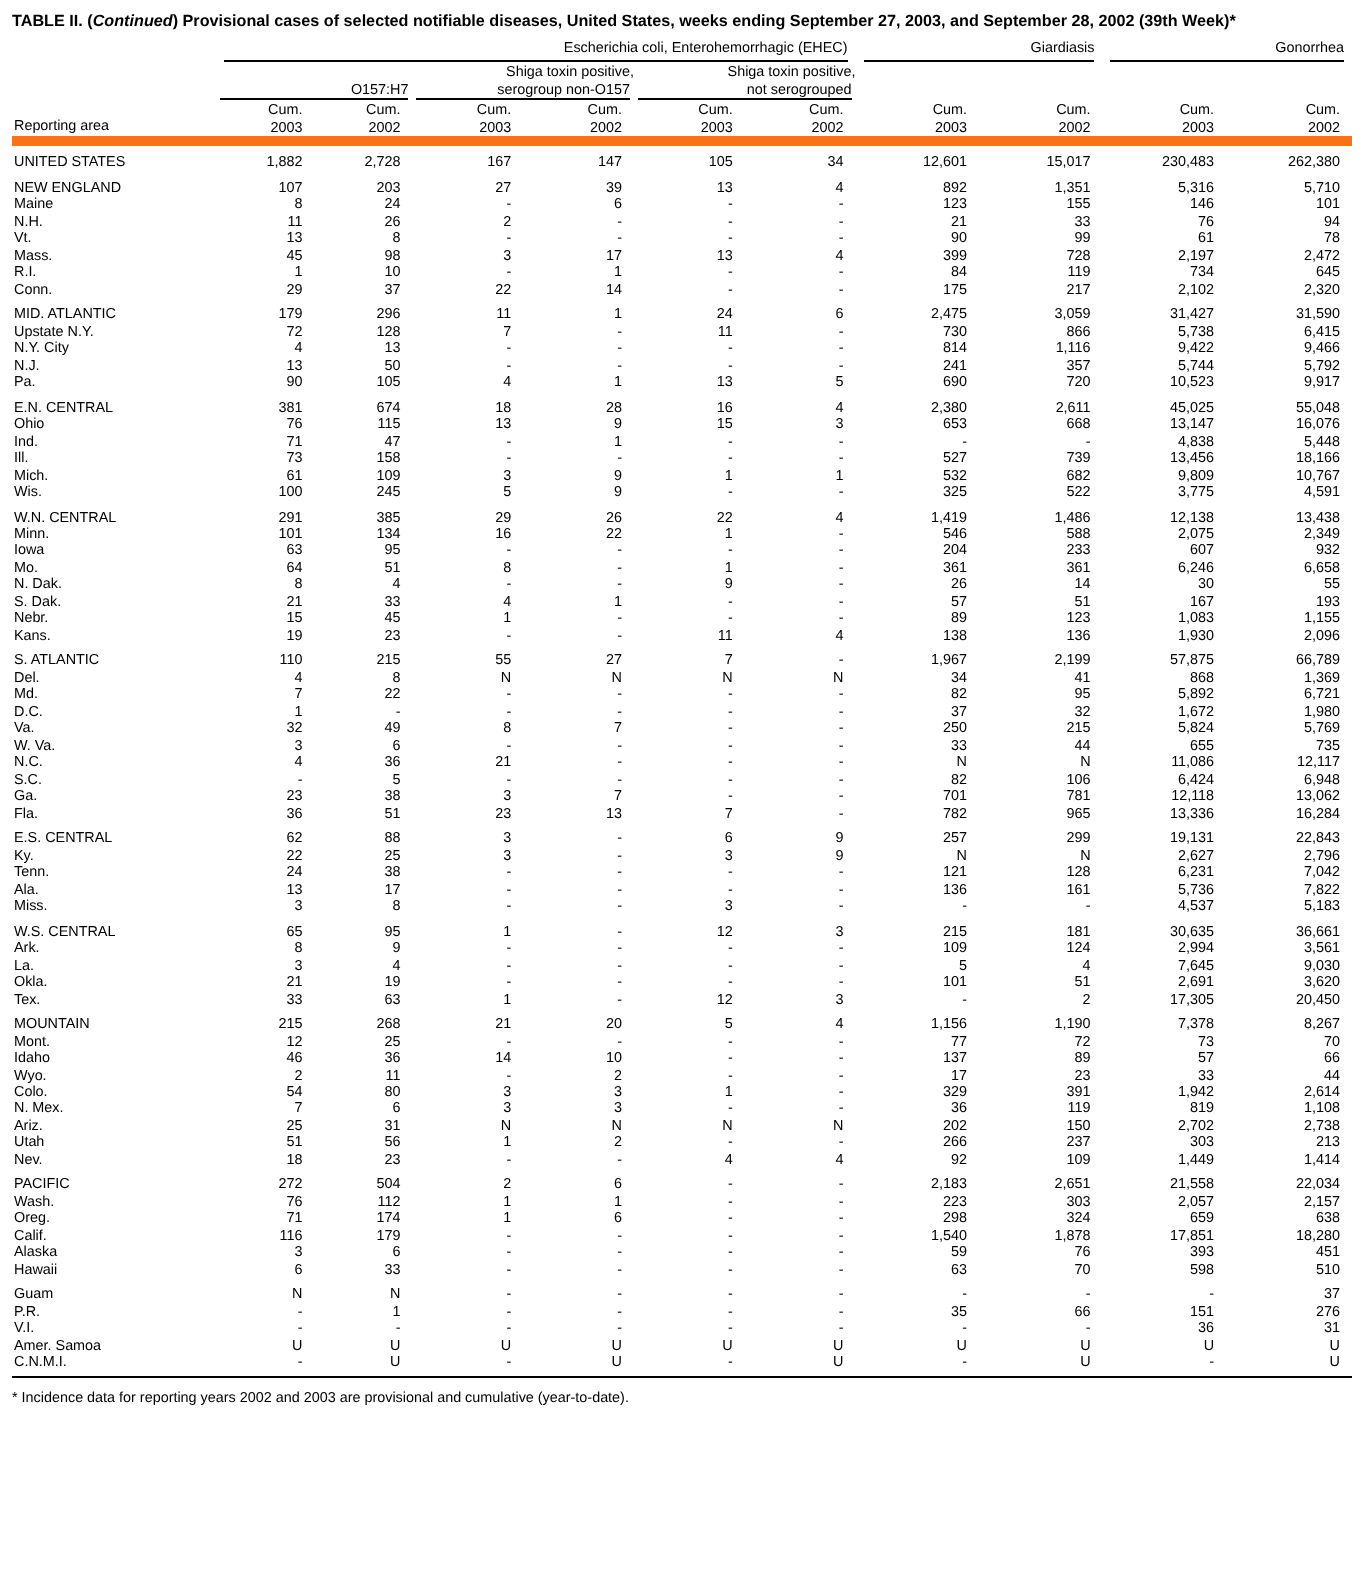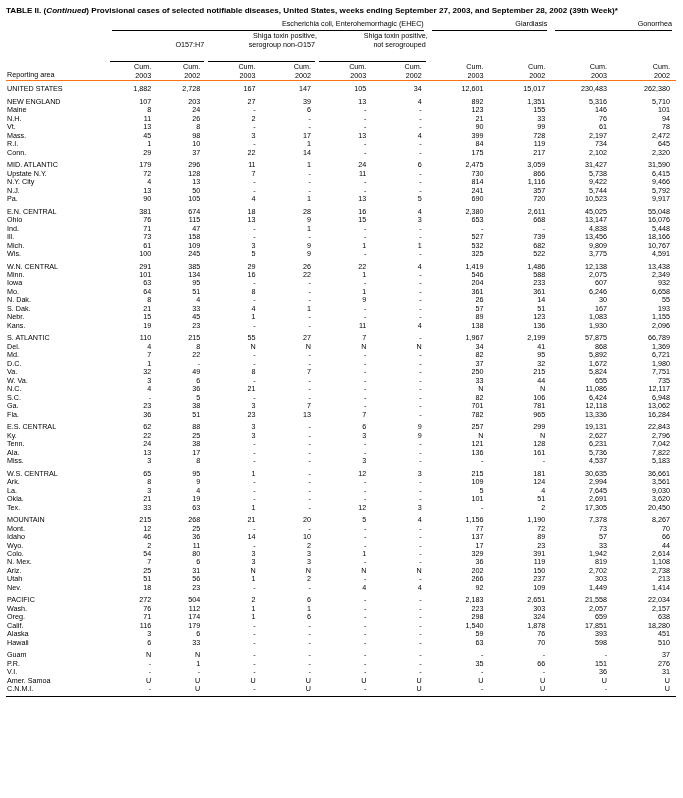--- a/index.html
+++ b/index.html
@@ -40,42 +40,42 @@
     font-weight: normal;
     font-size: 7.2px;
     line-height: 1.18;
     vertical-align: bottom;
   }
   .hdr-group {
     text-align: right;
     font-size: 7.2px;
     line-height: 1.2;
   }
-  .line-bot { border-bottom: 1px solid #f97316; }
+  .line-bot { border-bottom: 5px solid #f97316; }
   .num { text-align: right; padding-right: 6px !important; }
   .area { text-align: left; padding-left: 1px !important; }
   .reporting-label {
     font-size: 7.2px;
     vertical-align: bottom;
     padding-bottom: 1px !important;
     margin-left: 40px;
   }
   .grp-head td { font-weight: bold; }
   .rowgap td { height: 4px; font-size: 1px; line-height: 1px; }
   .sub-underline {
     display: block;
     border-bottom: 1px solid #000;
     margin: 0 4px 1px 4px;
     padding-bottom: 1px;
   }
   .u2 {
     display: block;
     border-bottom: 1px solid #000;
     margin: 0 2px 1px 2px;
-    padding-bottom: 12px;
+    padding-bottom: 0px;
   }
   .cumhdr { text-align: right; padding-right: 6px !important; }
   .footer {
     margin: 5px 0 0 6px;
     font-size: 7.2px;
     line-height: 1.35;
     width: 670px;
   }
   .footer .fline { white-space: pre; }
   .botline {
@@ -590,21 +590,21 @@
           <td class="area">Va.</td>
           <td class="num">32</td>
           <td class="num">49</td>
           <td class="num">8</td>
           <td class="num">7</td>
           <td class="num">-</td>
           <td class="num">-</td>
           <td class="num">250</td>
           <td class="num">215</td>
           <td class="num">5,824</td>
-          <td class="num">7,751</td>
+          <td class="num">5,769</td>
         </tr>
         <tr>
           <td class="area">W. Va.</td>
           <td class="num">3</td>
           <td class="num">6</td>
           <td class="num">-</td>
           <td class="num">-</td>
           <td class="num">-</td>
           <td class="num">-</td>
           <td class="num">33</td>
@@ -1068,15 +1068,16 @@
           <td class="num">U</td>
           <td class="num">-</td>
           <td class="num">U</td>
         </tr>
       </tbody>
   </table>
 
   <div class="botline"></div>
 
   <div class="footer">
+    <div class="fline">* Incidence data for reporting years 2002 and 2003 are provisional and cumulative (year-to-date).</div>
   </div>
 
 </div>
 
 </body></html>

